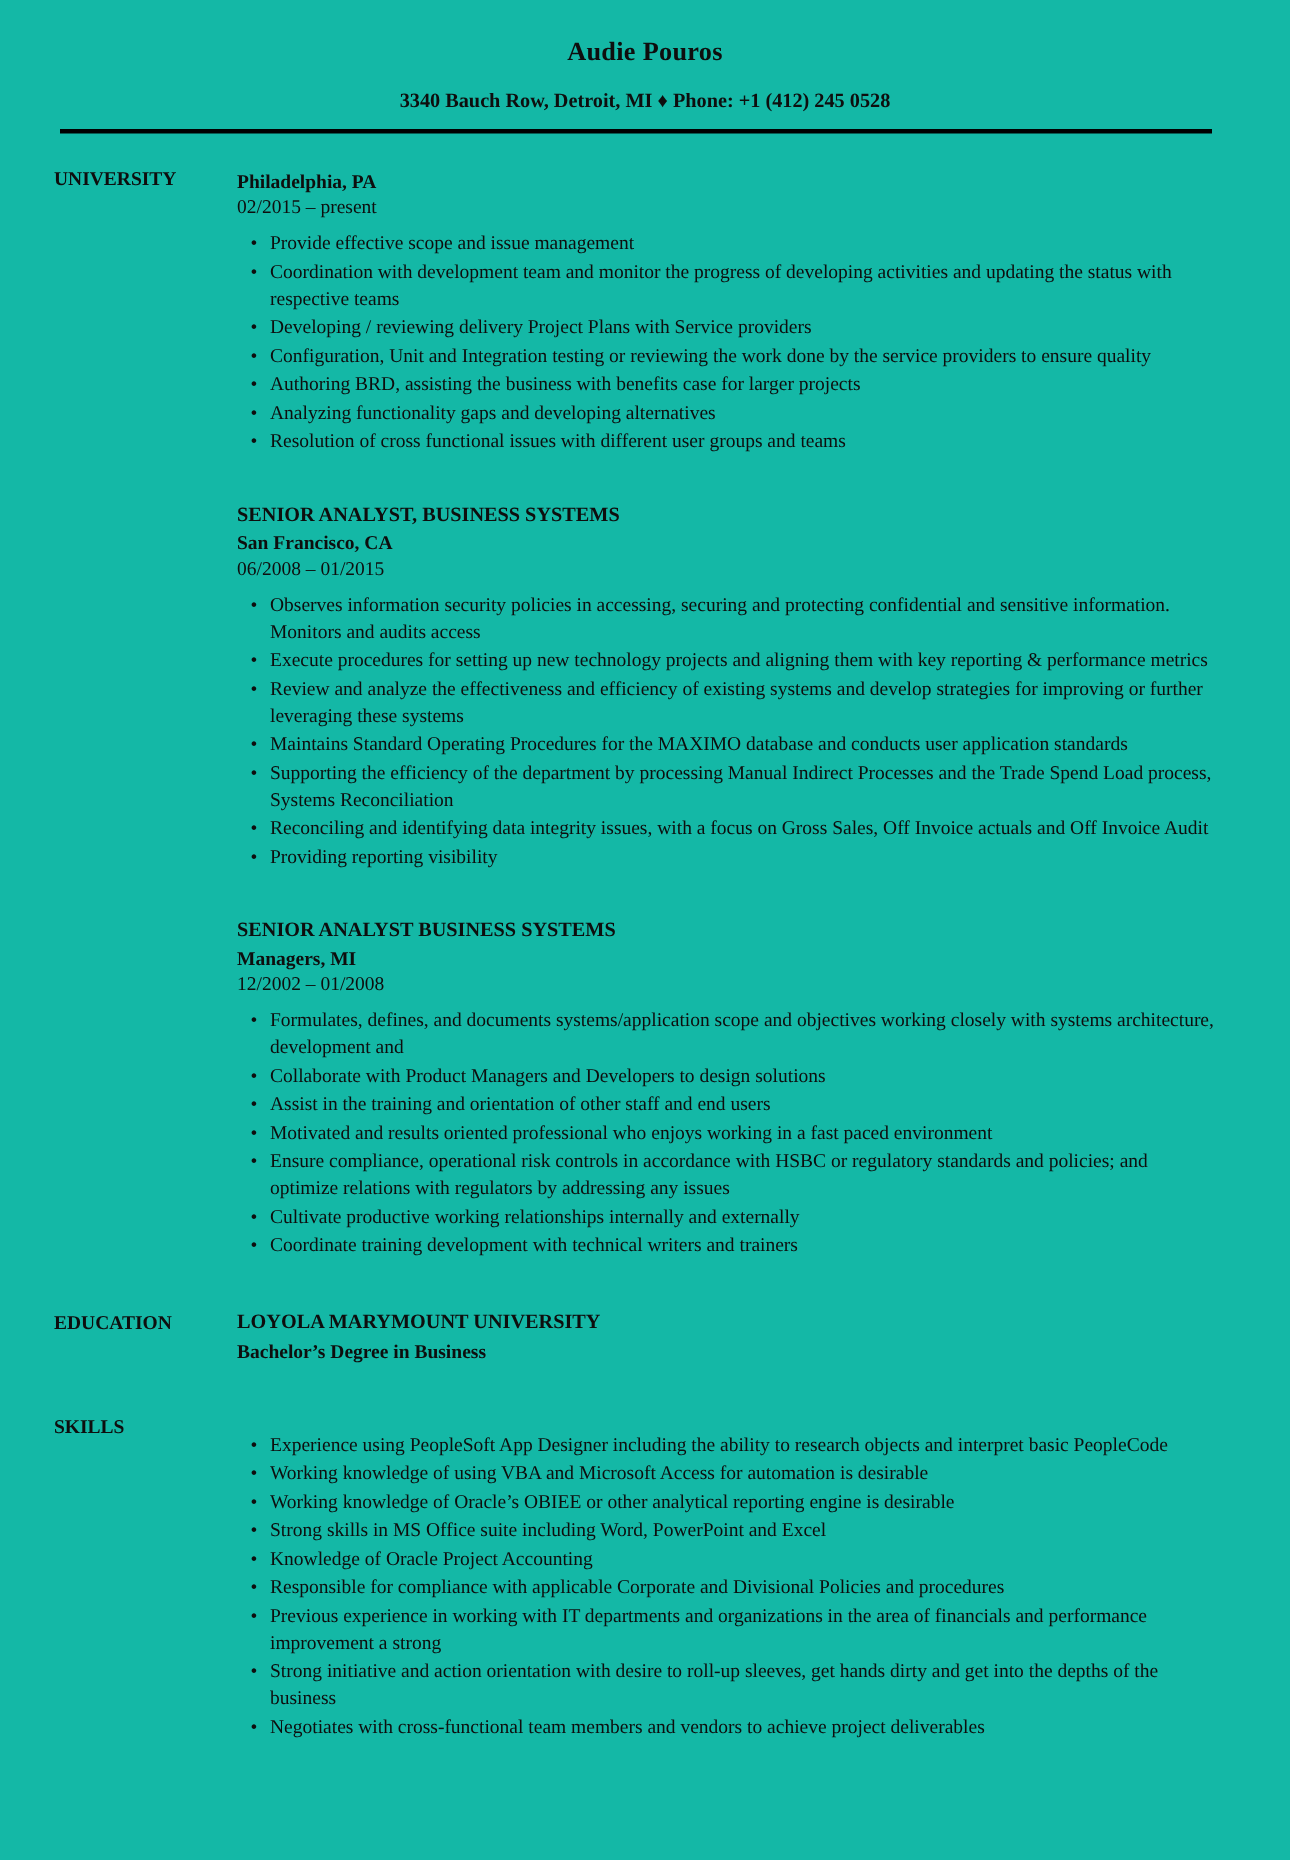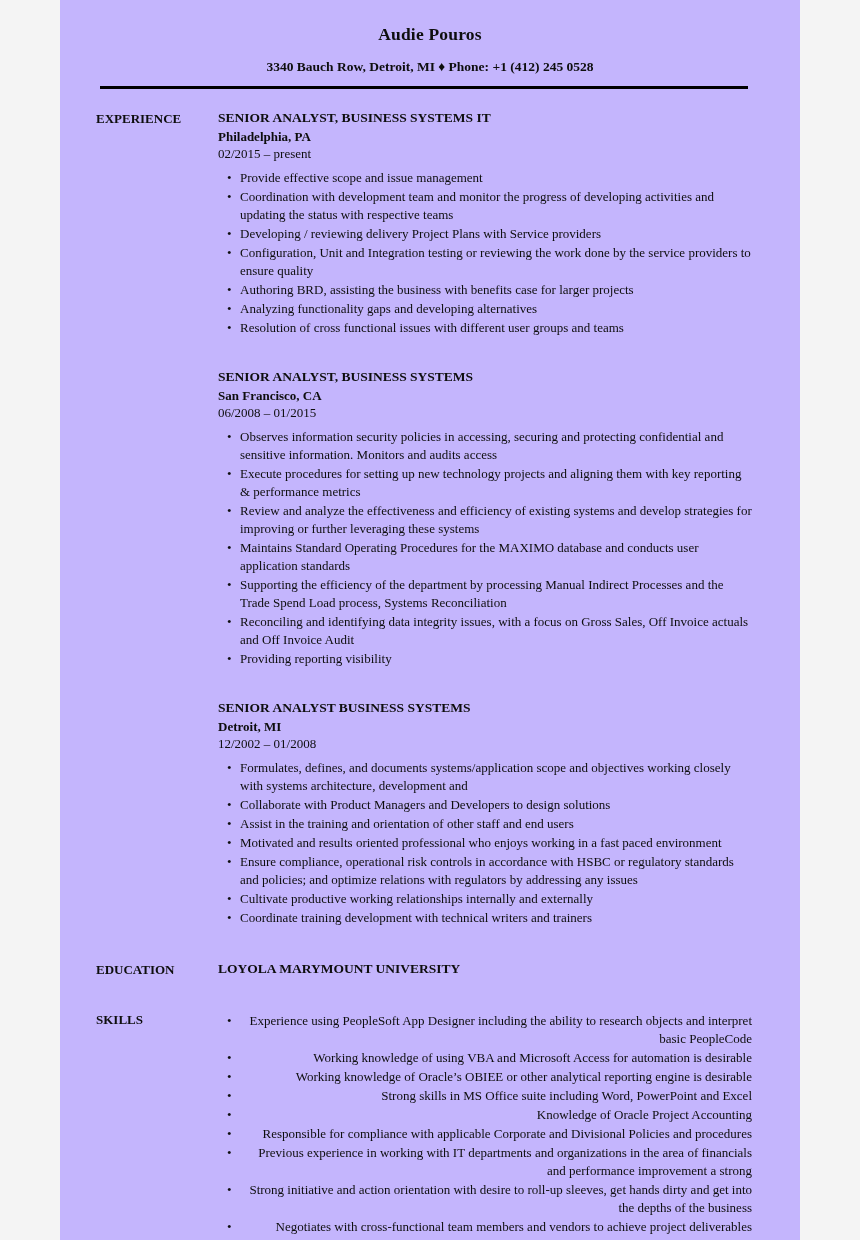--- a/index.html
+++ b/index.html
@@ -2,24 +2,24 @@
 <html><head>
 <meta charset="utf-8">
 <style>
   html, body {
     margin: 0;
     padding: 0;
     background: #f4f4f4;
   }
   .page {
     position: relative;
-    width: 740px;
+    width: 860px;
     height: 1240px;
     margin: 0 auto;
-    background: #c4b5fd;
+    background: #14b8a6;
     font-family: "Liberation Serif", "DejaVu Serif", serif;
     color: #0e0e0e;
     overflow: hidden;
     box-sizing: border-box;
   }
   .doc-header {
     text-align: center;
     padding-top: 24px;
   }
   .person-name {
@@ -80,22 +80,21 @@
     margin-top: 4px;
   }
   ul.bullets {
     list-style: none;
     margin: 7px 0 0 0;
     padding: 0 0 0 22px;
     font-size: 13px;
     line-height: 18px;
   }
   ul.bullets.first-flush {
-    margin-top: 1px;
-    text-align: right;
+    margin-top: 12px;
   }
   ul.bullets li {
     position: relative;
     margin: 0 0 1px 0;
   }
   ul.bullets li::before {
     content: "\2022";
     position: absolute;
     left: -13px;
     top: 0;
@@ -108,25 +107,24 @@
 
   <header class="doc-header">
     <h1 class="person-name">Audie Pouros</h1>
     <div class="contact-line">3340 Bauch Row, Detroit, MI ♦ Phone: +1 (412) 245 0528</div>
     <hr class="header-rule">
   </header>
 
   <main class="doc-main">
 
     <section class="section">
-      <div class="section-label">EXPERIENCE</div>
+      <div class="section-label">UNIVERSITY</div>
       <div class="section-body">
 
         <article class="job">
-          <h2 class="job-title">SENIOR ANALYST, BUSINESS SYSTEMS IT</h2>
           <div class="job-location">Philadelphia, PA</div>
           <div class="job-dates">02/2015 – present</div>
           <ul class="bullets">
               <li>Provide effective scope and issue management</li>
               <li>Coordination with development team and monitor the progress of developing activities and updating the status with respective teams</li>
               <li>Developing / reviewing delivery Project Plans with Service providers</li>
               <li>Configuration, Unit and Integration testing or reviewing the work done by the service providers to ensure quality</li>
               <li>Authoring BRD, assisting the business with benefits case for larger projects</li>
               <li>Analyzing functionality gaps and developing alternatives</li>
               <li>Resolution of cross functional issues with different user groups and teams</li>
@@ -143,40 +141,41 @@
               <li>Review and analyze the effectiveness and efficiency of existing systems and develop strategies for improving or further leveraging these systems</li>
               <li>Maintains Standard Operating Procedures for the MAXIMO database and conducts user application standards</li>
               <li>Supporting the efficiency of the department by processing Manual Indirect Processes and the Trade Spend Load process, Systems Reconciliation</li>
               <li>Reconciling and identifying data integrity issues, with a focus on Gross Sales, Off Invoice actuals and Off Invoice Audit</li>
               <li>Providing reporting visibility</li>
             </ul>
         </article>
 
         <article class="job">
           <h2 class="job-title">SENIOR ANALYST BUSINESS SYSTEMS</h2>
-          <div class="job-location">Detroit, MI</div>
+          <div class="job-location">Managers, MI</div>
           <div class="job-dates">12/2002 – 01/2008</div>
           <ul class="bullets">
               <li>Formulates, defines, and documents systems/application scope and objectives working closely with systems architecture, development and</li>
               <li>Collaborate with Product Managers and Developers to design solutions</li>
               <li>Assist in the training and orientation of other staff and end users</li>
               <li>Motivated and results oriented professional who enjoys working in a fast paced environment</li>
               <li>Ensure compliance, operational risk controls in accordance with HSBC or regulatory standards and policies; and optimize relations with regulators by addressing any issues</li>
               <li>Cultivate productive working relationships internally and externally</li>
               <li>Coordinate training development with technical writers and trainers</li>
             </ul>
         </article>
 
       </div>
     </section>
 
     <section class="section">
       <div class="section-label">EDUCATION</div>
       <div class="section-body">
         <h2 class="edu-school">LOYOLA MARYMOUNT UNIVERSITY</h2>
+        <div class="edu-degree">Bachelor’s Degree in Business</div>
       </div>
     </section>
 
     <section class="section">
       <div class="section-label">SKILLS</div>
       <div class="section-body">
         <ul class="bullets first-flush">
             <li>Experience using PeopleSoft App Designer including the ability to research objects and interpret basic PeopleCode</li>
             <li>Working knowledge of using VBA and Microsoft Access for automation is desirable</li>
             <li>Working knowledge of Oracle’s OBIEE or other analytical reporting engine is desirable</li>

